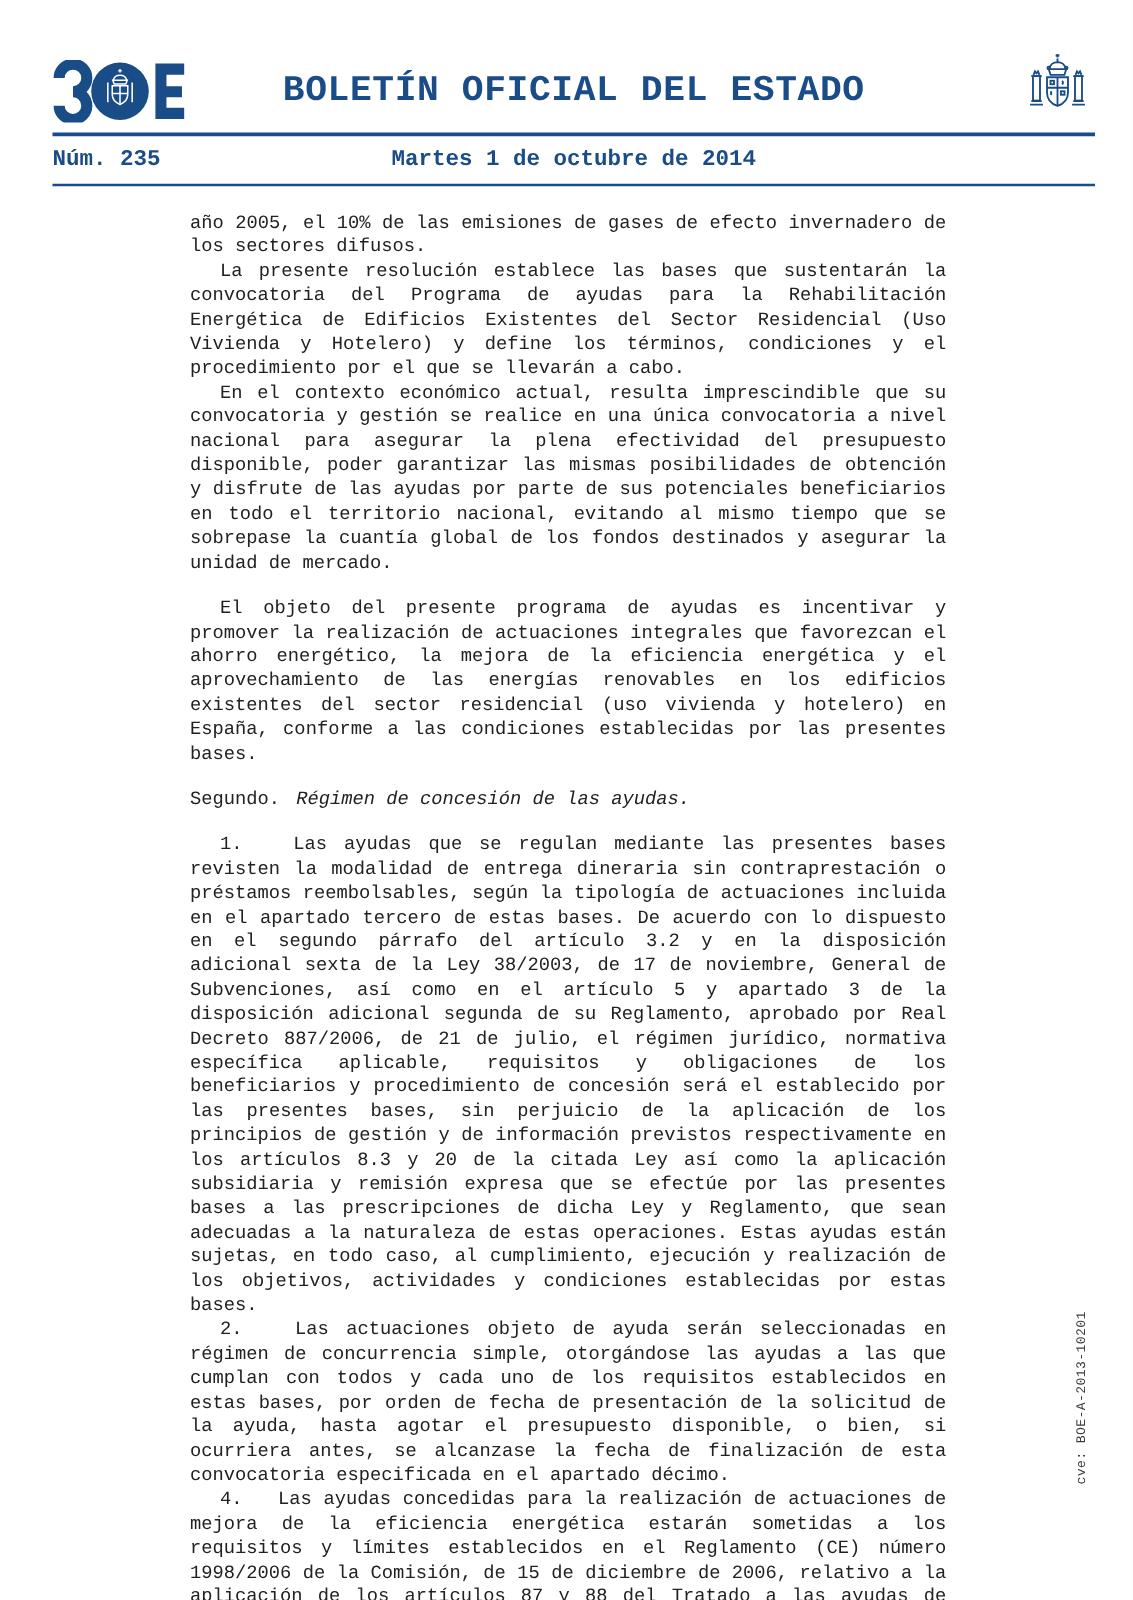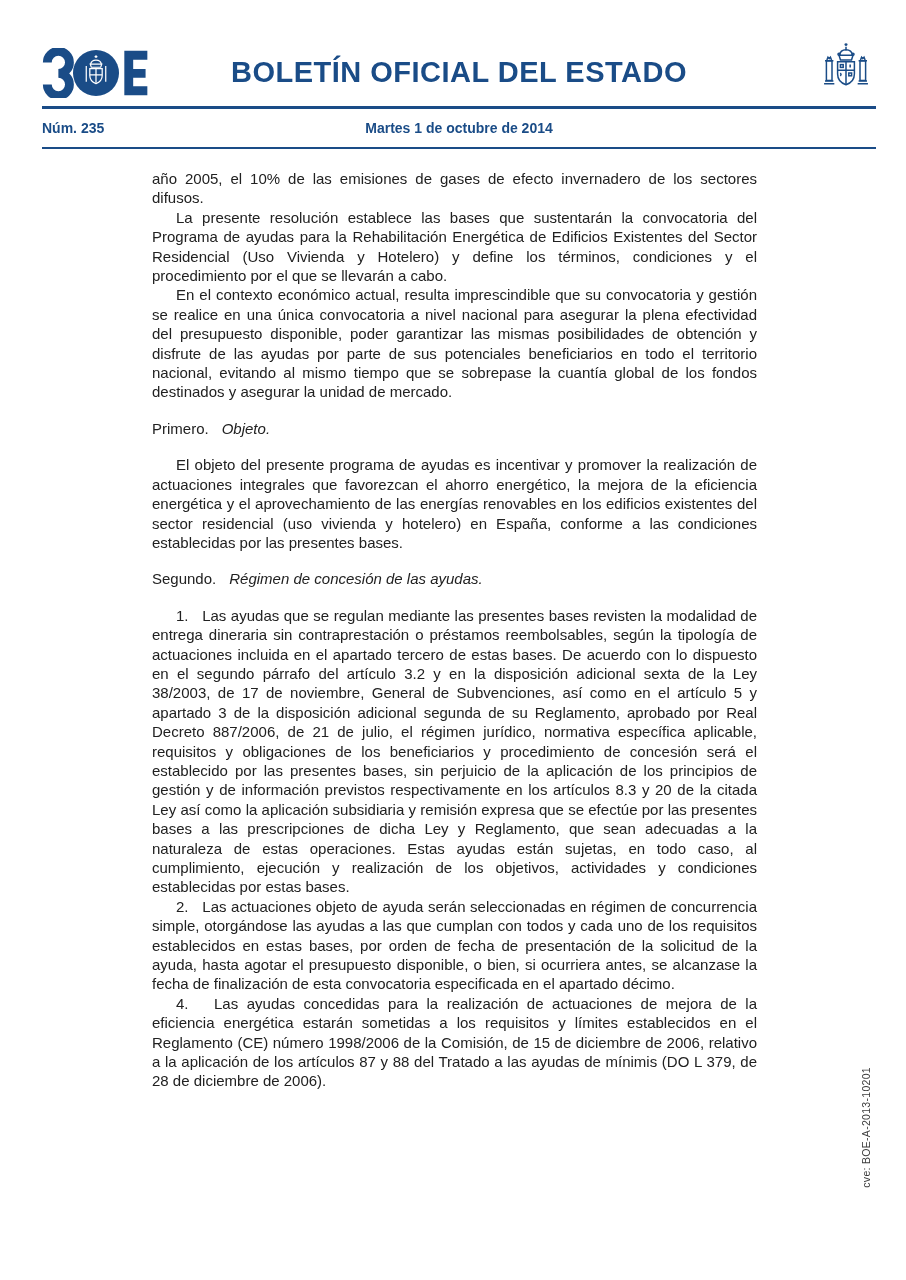--- a/index.html
+++ b/index.html
@@ -7,38 +7,38 @@
     --text:#212121;
     --cve:#3c3c3c;
   }
   *{margin:0;padding:0;box-sizing:border-box;}
   html,body{background:#fff;}
   .page{
     position:relative;
     width:906px;height:1280px;
     background:#ffffff;
     outline:1px solid #e9e9e9;
-    font-family:Liberation Sans, sans-serif;
+    font-family:Liberation Mono, monospace;
     color:var(--text);
     overflow:hidden;
   }
   
   .header{position:relative;margin:46px 30px 0 42px;height:56px;}
   .logo{position:absolute;left:0;top:2px;}
   .page-title{
     position:absolute;left:0;right:0;top:10px;
     text-align:center;font-size:29px;font-weight:bold;
     color:var(--accent);letter-spacing:.5px;white-space:nowrap;
   }
   .coat{position:absolute;right:2px;top:-5px;}
   .rule-a{margin:4px 30px 0 42px;height:3px;background:var(--accent);}
   .subheader{
     position:relative;margin:0 30px 0 42px;
     height:38px;line-height:38px;
-    color:var(--accent);font-weight:bold;font-size:14px;
+    color:var(--accent);font-weight:bold;font-size:18px;
   }
   .sub-left{position:absolute;left:0;top:0;}
   .sub-center{position:absolute;left:0;right:0;top:0;text-align:center;}
   .sub-right{position:absolute;right:0;top:0;}
   .sub-right .gap{display:inline-block;width:14px;}
   .rule-b{margin:0 30px 0 42px;height:2px;background:var(--accent);}
   
   .content{margin:20px 149px 0 152px;font-size:15px;line-height:19.4px;}
   .block{margin-top:17px;}
   .block:first-child{margin-top:16px;}
@@ -116,21 +116,20 @@
   </div>
 
   <div class="rule-b"></div>
 
   <div class="content">
       <div class="block para-group">
         <p class="para">año 2005, el 10% de las emisiones de gases de efecto invernadero de los sectores difusos.</p>
         <p class="para indent">La presente resolución establece las bases que sustentarán la convocatoria del Programa de ayudas para la Rehabilitación Energética de Edificios Existentes del Sector Residencial (Uso Vivienda y Hotelero) y define los términos, condiciones y el procedimiento por el que se llevarán a cabo.</p>
         <p class="para indent">En el contexto económico actual, resulta imprescindible que su convocatoria y gestión se realice en una única convocatoria a nivel nacional para asegurar la plena efectividad del presupuesto disponible, poder garantizar las mismas posibilidades de obtención y disfrute de las ayudas por parte de sus potenciales beneficiarios en todo el territorio nacional, evitando al mismo tiempo que se sobrepase la cuantía global de los fondos destinados y asegurar la unidad de mercado.</p>
       </div>
-      <div class="block section-heading"><span class="sec-label">Primero.</span><span class="sec-title">Objeto.</span></div>
       <div class="block para-group">
         <p class="para indent">El objeto del presente programa de ayudas es incentivar y promover la realización de actuaciones integrales que favorezcan el ahorro energético, la mejora de la eficiencia energética y el aprovechamiento de las energías renovables en los edificios existentes del sector residencial (uso vivienda y hotelero) en España, conforme a las condiciones establecidas por las presentes bases.</p>
       </div>
       <div class="block section-heading"><span class="sec-label">Segundo.</span><span class="sec-title">Régimen de concesión de las ayudas.</span></div>
       <div class="block para-group">
         <p class="para indent">1.&nbsp;&nbsp;&nbsp;Las ayudas que se regulan mediante las presentes bases revisten la modalidad de entrega dineraria sin contraprestación o préstamos reembolsables, según la tipología de actuaciones incluida en el apartado tercero de estas bases. De acuerdo con lo dispuesto en el segundo párrafo del artículo 3.2 y en la disposición adicional sexta de la Ley 38/2003, de 17 de noviembre, General de Subvenciones, así como en el artículo 5 y apartado 3 de la disposición adicional segunda de su Reglamento, aprobado por Real Decreto 887/2006, de 21 de julio, el régimen jurídico, normativa específica aplicable, requisitos y obligaciones de los beneficiarios y procedimiento de concesión será el establecido por las presentes bases, sin perjuicio de la aplicación de los principios de gestión y de información previstos respectivamente en los artículos 8.3 y 20 de la citada Ley así como la aplicación subsidiaria y remisión expresa que se efectúe por las presentes bases a las prescripciones de dicha Ley y Reglamento, que sean adecuadas a la naturaleza de estas operaciones. Estas ayudas están sujetas, en todo caso, al cumplimiento, ejecución y realización de los objetivos, actividades y condiciones establecidas por estas bases.</p>
         <p class="para indent">2.&nbsp;&nbsp;&nbsp;Las actuaciones objeto de ayuda serán seleccionadas en régimen de concurrencia simple, otorgándose las ayudas a las que cumplan con todos y cada uno de los requisitos establecidos en estas bases, por orden de fecha de presentación de la solicitud de la ayuda, hasta agotar el presupuesto disponible, o bien, si ocurriera antes, se alcanzase la fecha de finalización de esta convocatoria especificada en el apartado décimo.</p>
         <p class="para indent">4.&nbsp;&nbsp;&nbsp;Las ayudas concedidas para la realización de actuaciones de mejora de la eficiencia energética estarán sometidas a los requisitos y límites establecidos en el Reglamento (CE) número 1998/2006 de la Comisión, de 15 de diciembre de 2006, relativo a la aplicación de los artículos 87 y 88 del Tratado a las ayudas de mínimis (DO L 379, de 28 de diciembre de 2006).</p>
       </div>
     </div>

